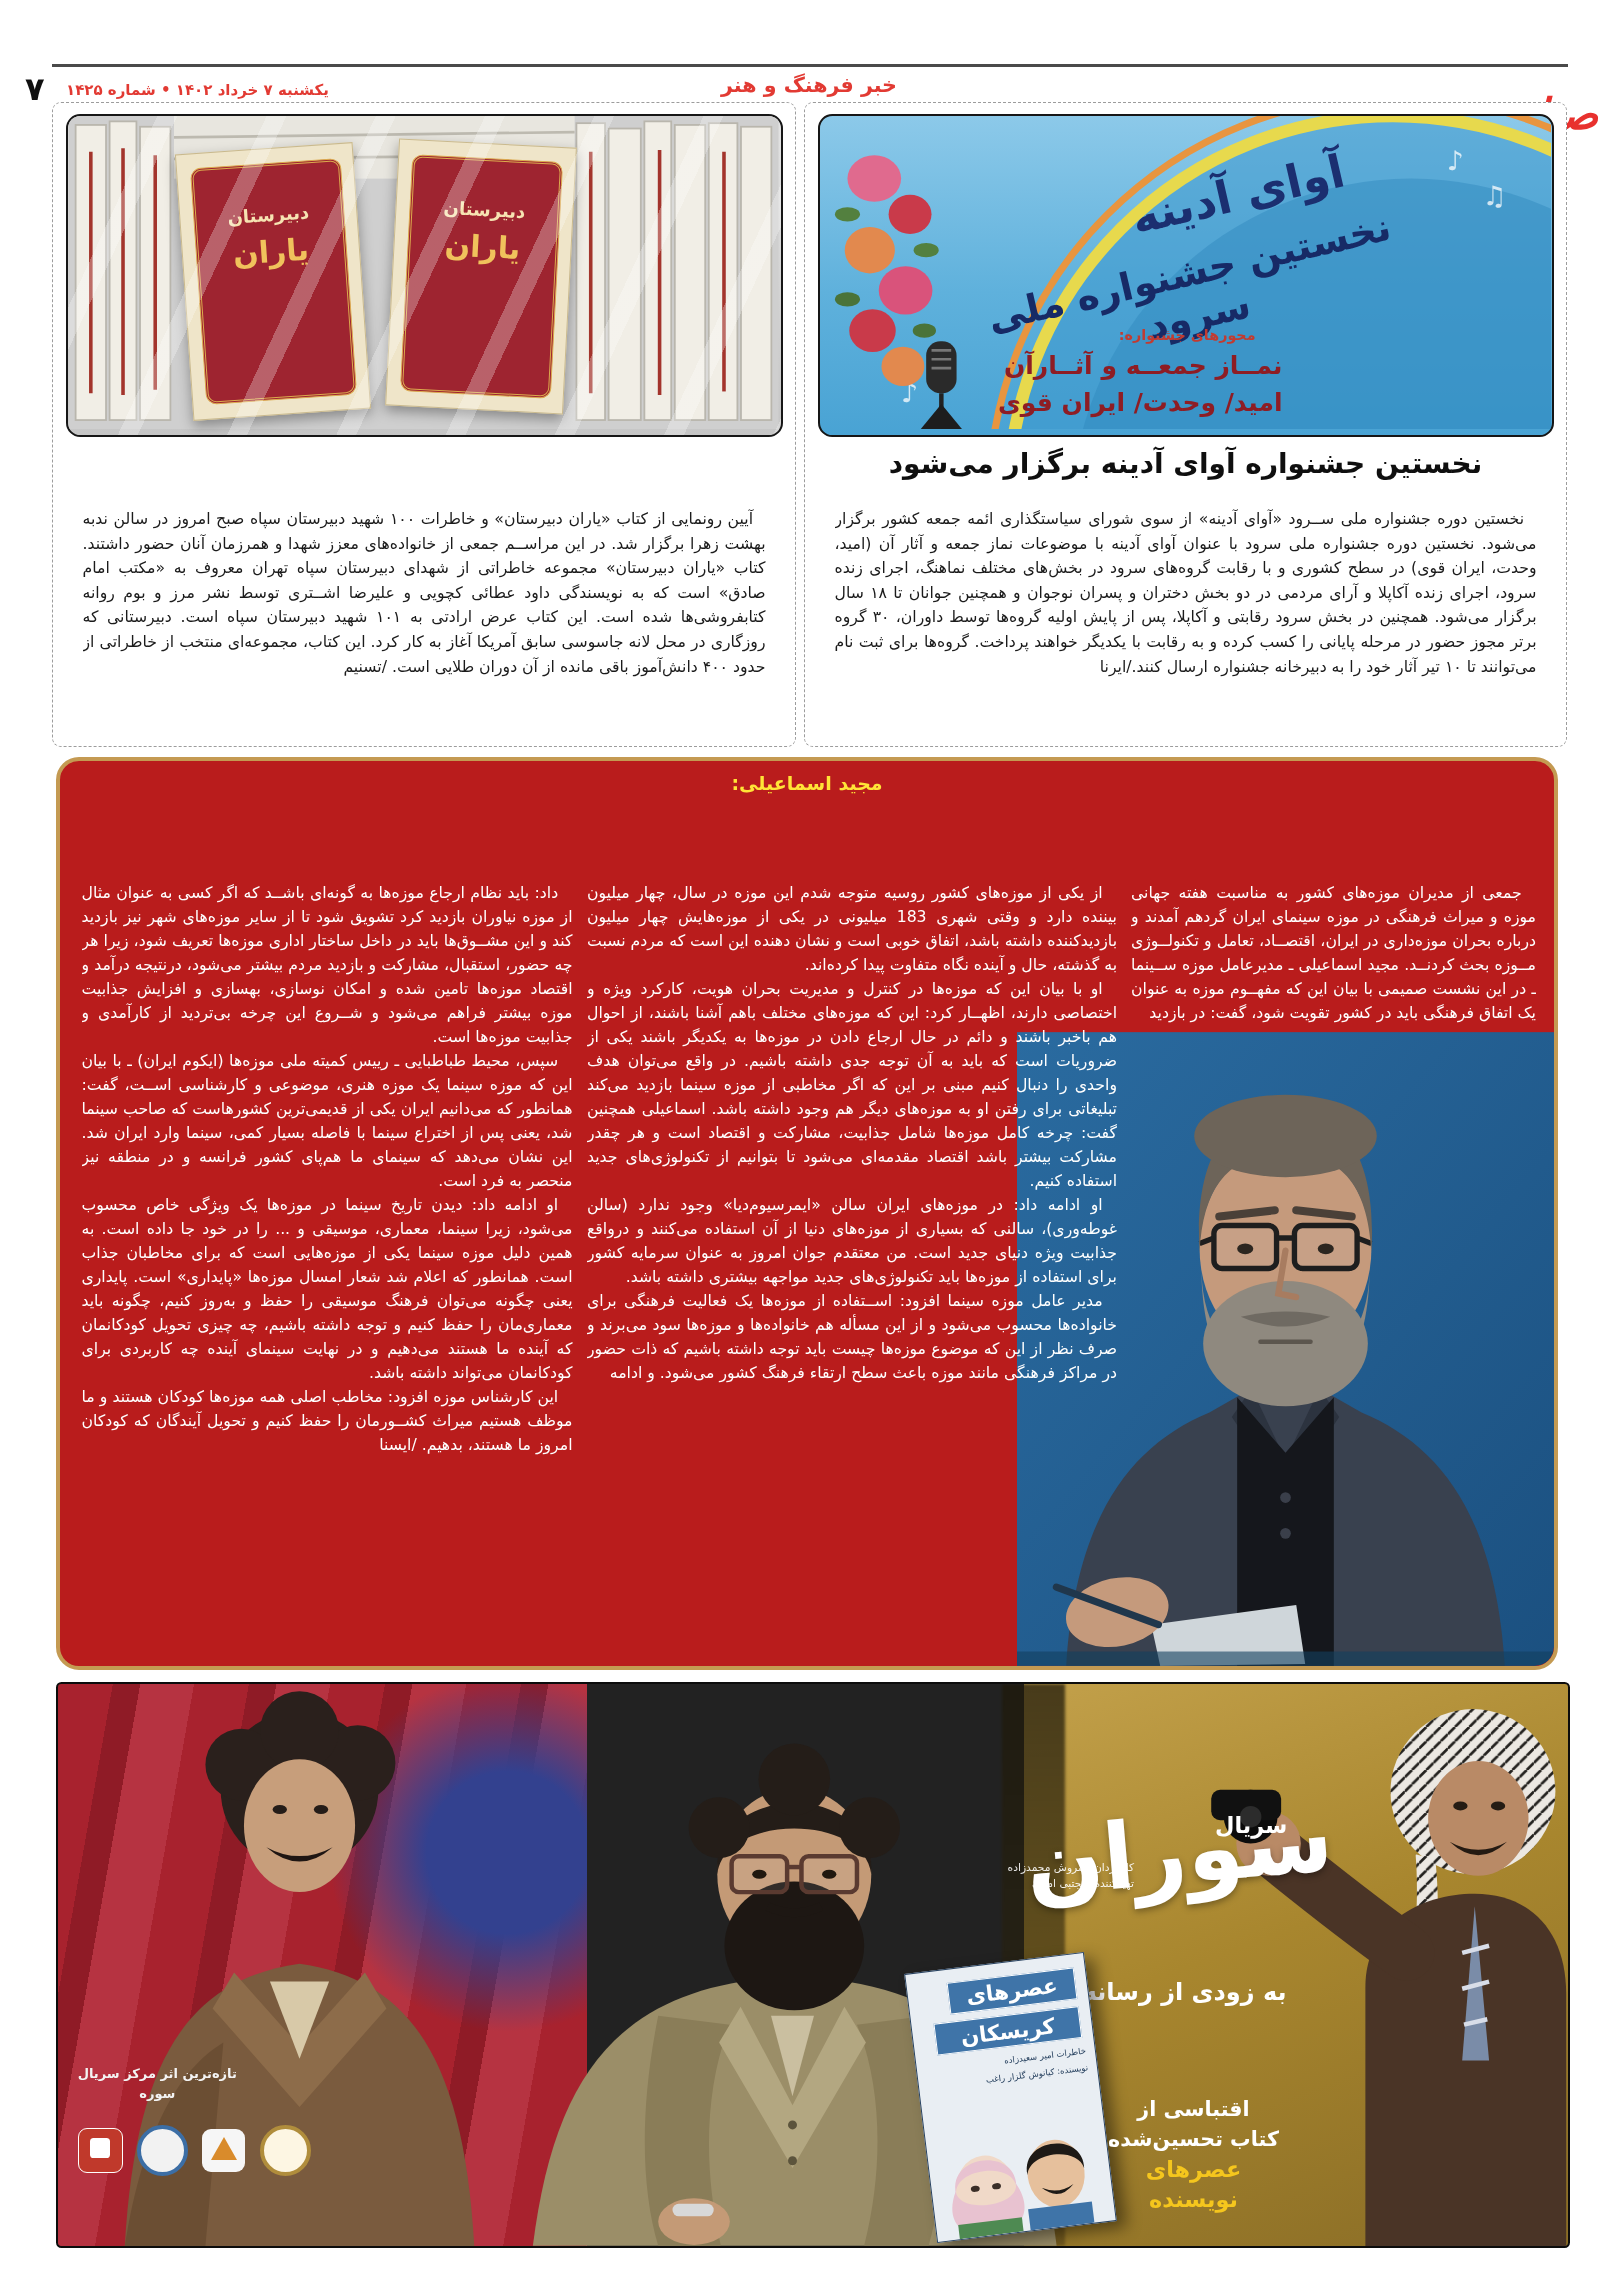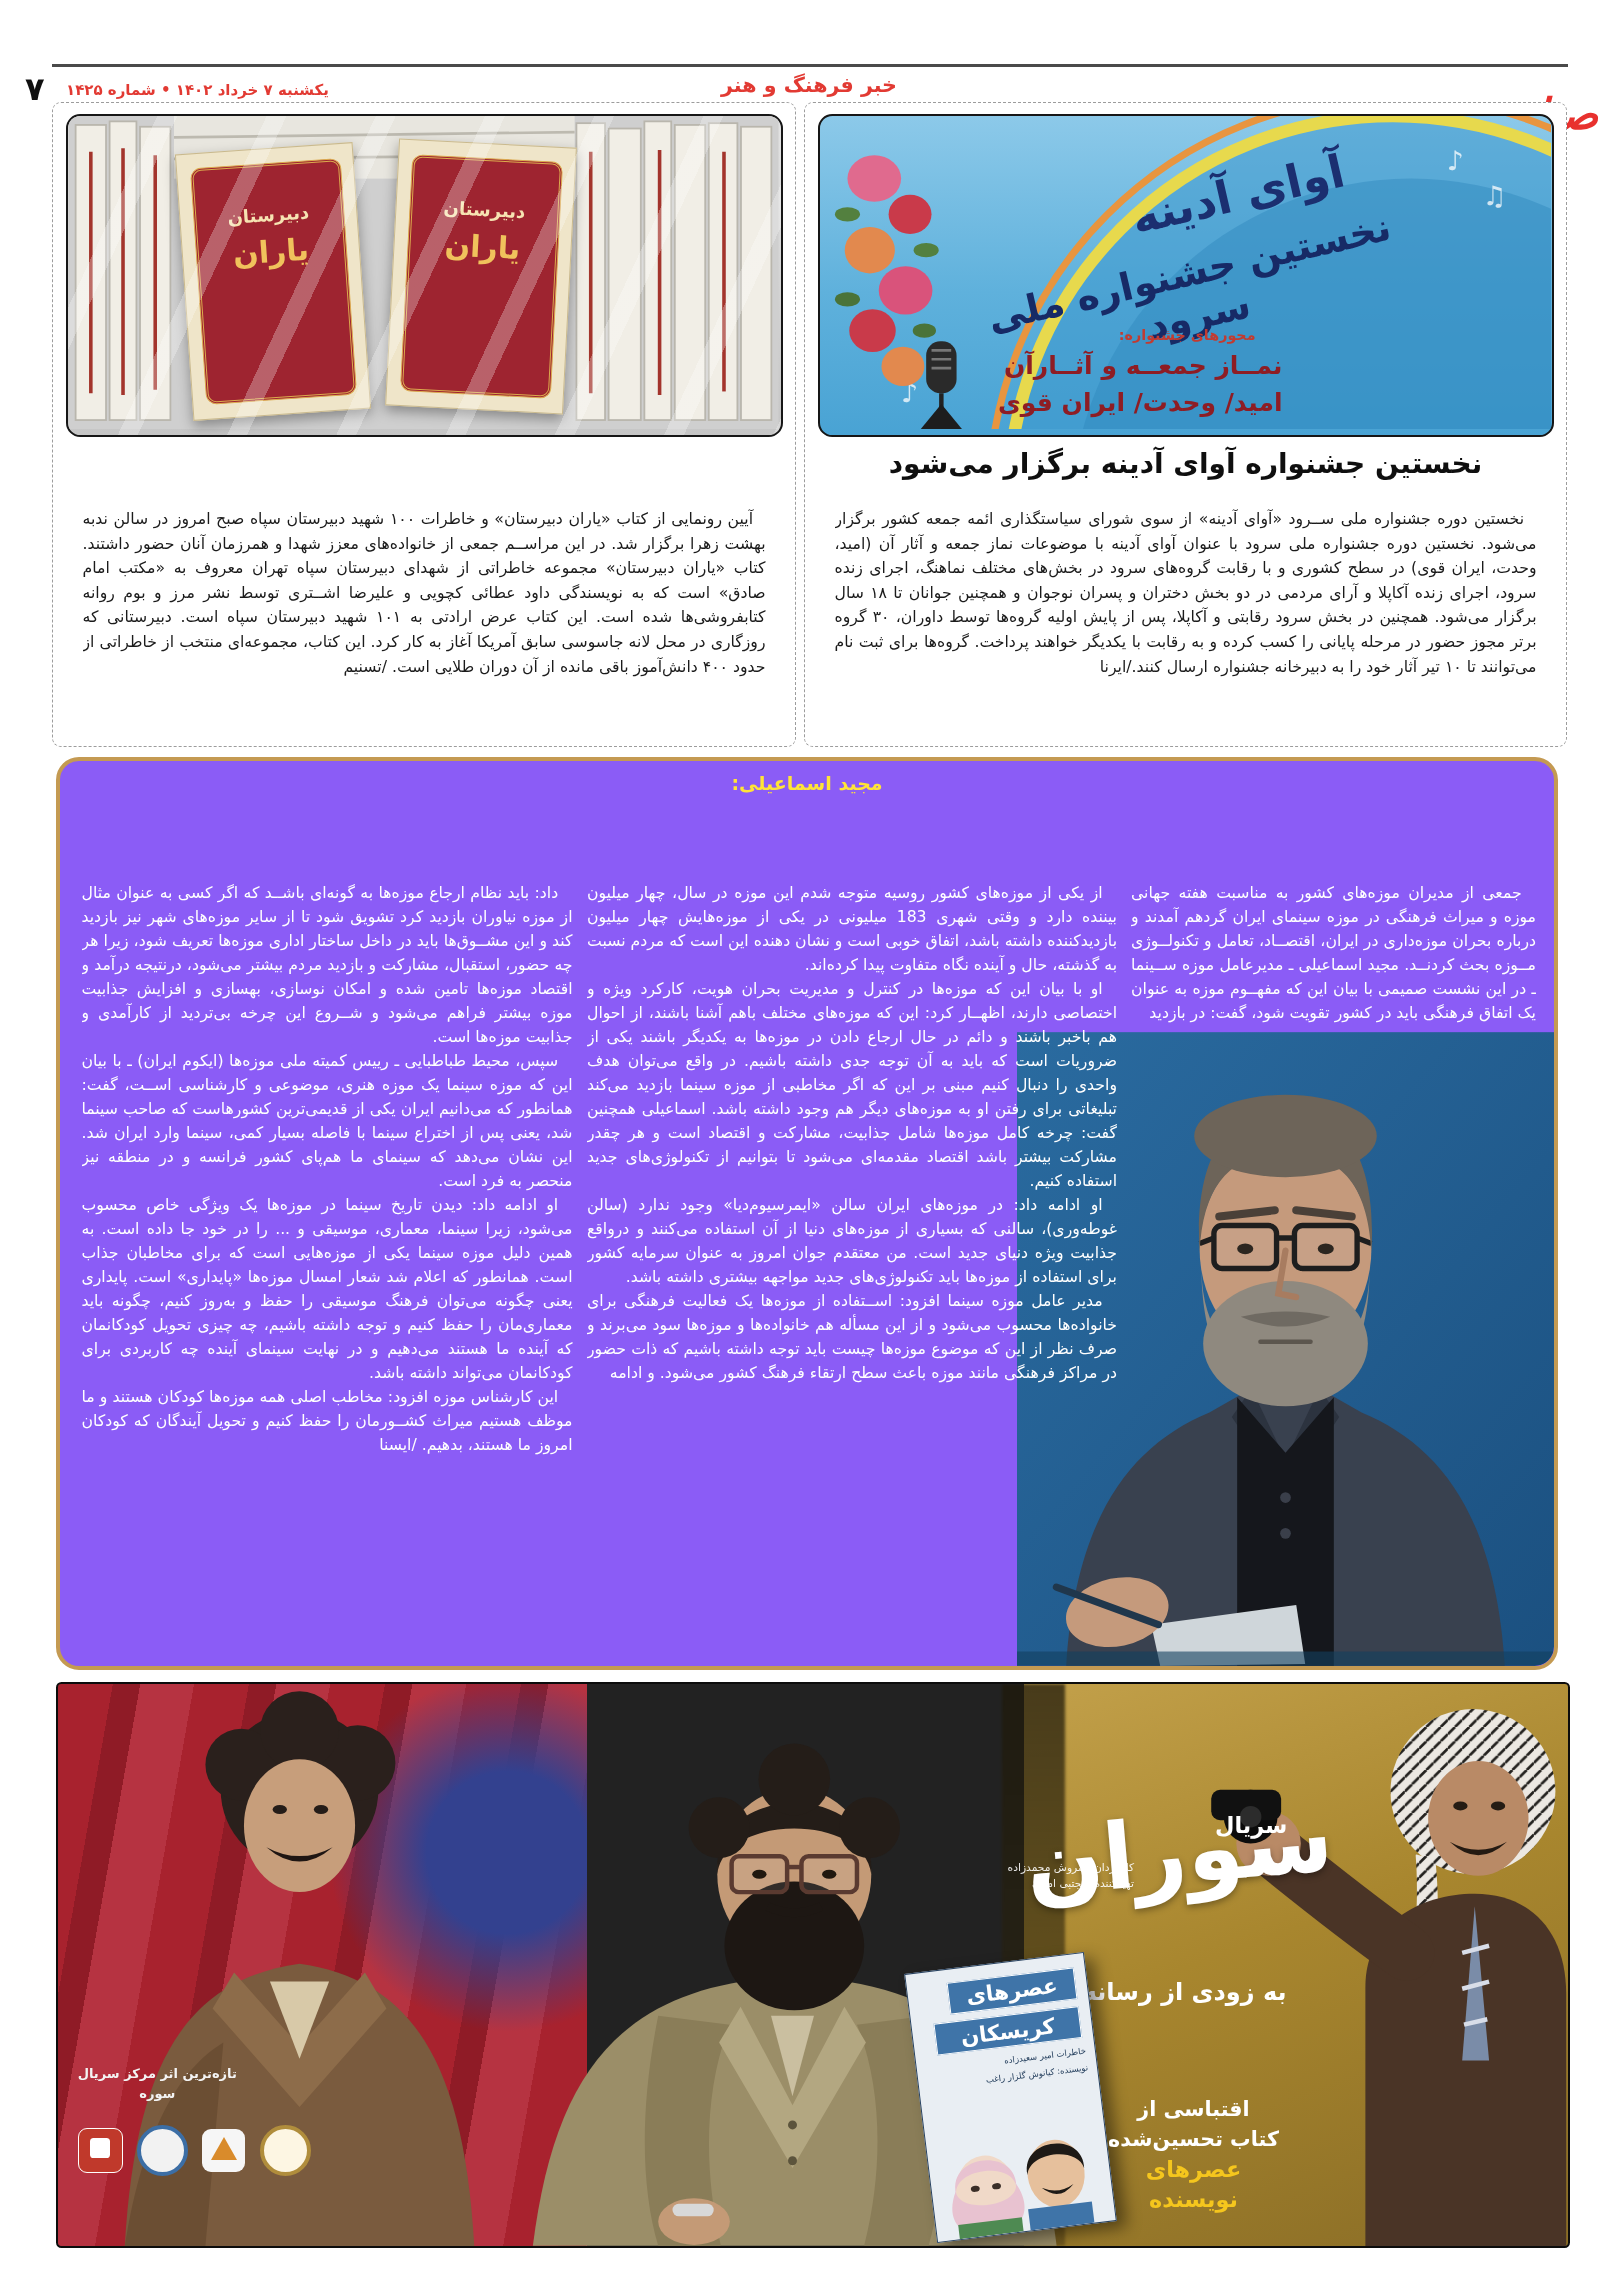--- a/index.html
+++ b/index.html
@@ -39,21 +39,21 @@
   .festimg{background:linear-gradient(180deg,#8cc9e9 0%,#5fb1dc 55%,#49a3d4 100%);}
   .fest-calli1{position:absolute;right:107px;top:134px;width:502px;text-align:center;
       transform:rotate(-13deg);font-size:38px;font-weight:900;color:#172a66;}
   .fest-calli2{position:absolute;right:81px;top:52px;width:466px;text-align:center;
       transform:rotate(-13deg);font-size:45px;font-weight:900;color:#1b2f70;}
   .fest-axlabel{position:absolute;right:296px;top:211px;font-size:14.3px;font-weight:700;color:#c23b31;}
   .fest-ax1{position:absolute;right:269px;top:235px;font-size:25px;font-weight:900;color:#8e1d24;}
   .fest-ax2{position:absolute;right:269px;top:272px;font-size:25px;font-weight:900;color:#8e1d24;}
   
   #interview{position:absolute;left:56px;top:757px;width:1494px;height:905px;
-             background:#8b5cf6;border:4.5px solid #c49a52;border-radius:23px;overflow:hidden;}
+             background:#b91c1c;border:4.5px solid #c49a52;border-radius:23px;overflow:hidden;}
   .iv-kicker{position:absolute;top:10.7px;left:0;right:0;text-align:center;
              font-size:19px;font-weight:700;color:#ffe437;}
   .iv-headline{position:absolute;top:38px;left:0;right:0;text-align:center;margin:0;
              font-size:39px;font-weight:900;color:#ffe437;}
   .iv-col{position:absolute;top:120px;bottom:14.3px;color:#fff;font-size:15.7px;line-height:24px;
           text-align:justify;overflow:hidden;}
   .iv-col p{margin:0;text-indent:14.3px;}
   #iv-col-left{left:21.5px;width:491px;}
   #iv-col-mid{left:527px;width:530px;}
   #iv-col-intro{right:18px;width:405px;}

